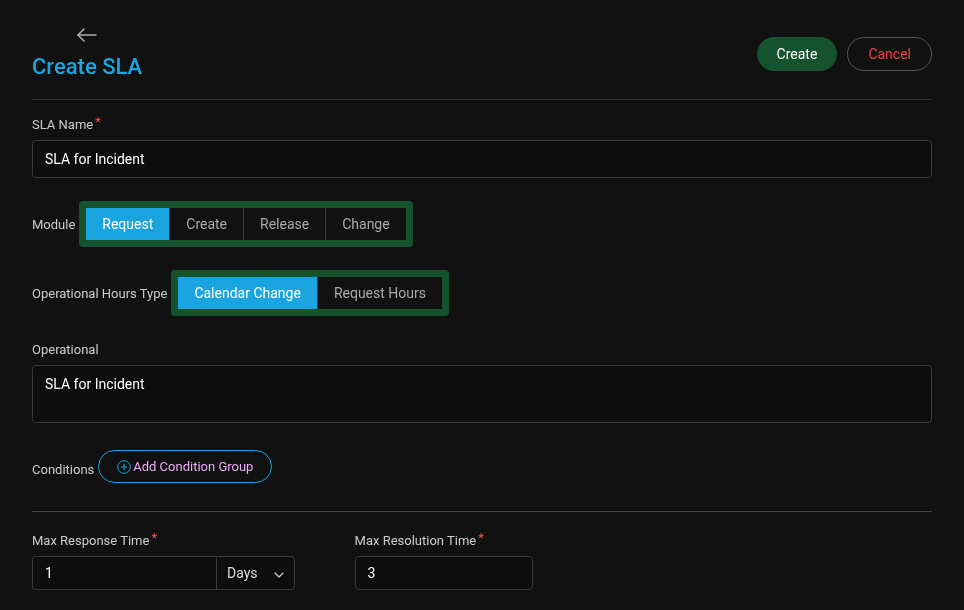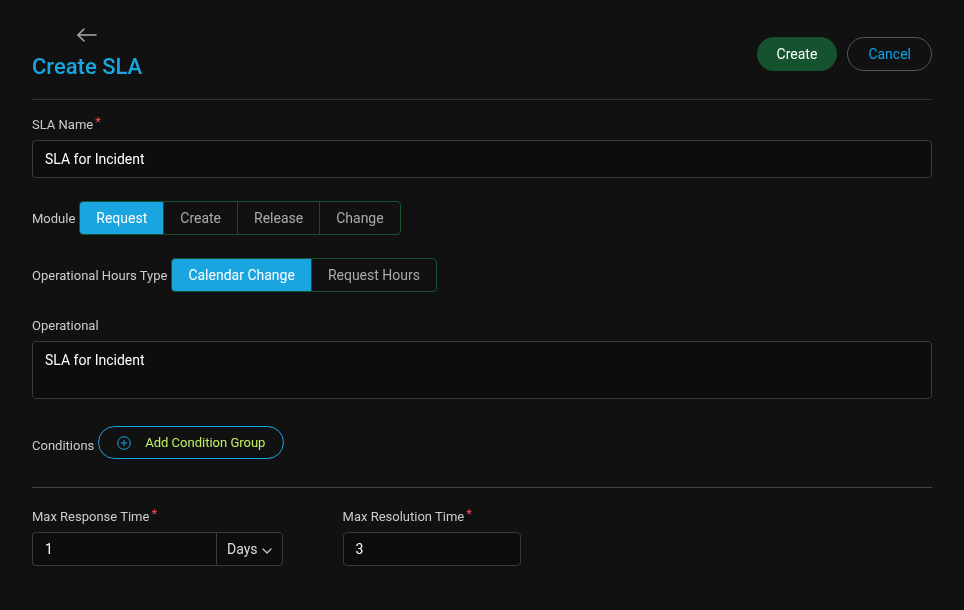--- a/index.html
+++ b/index.html
@@ -52,21 +52,21 @@
       cursor: pointer;
       border: none;
       font-family: inherit;
     }
     .btn-primary {
       background: #14532d;
       color: #fff;
     }
     .btn-outline {
       background: transparent;
-      color: #0ea5e9;
+      color: #ef4444;
       border: 1px solid #555;
       text-align: center;
     }
     .divider {
       border: none;
       border-top: 1px solid #303030;
       margin-bottom: 14px;
     }
     .form-group {
       margin-bottom: 23px;
@@ -100,21 +100,21 @@
       border-radius: 4px;
       padding: 10px 12px;
       color: #fff;
       font-size: 14px;
       resize: none;
       height: 58px;
       font-family: inherit;
     }
     .segmented {
       display: inline-flex;
-      border: 1px solid #14532d;
+      border: 7px solid #14532d;
       border-radius: 4px;
       overflow: hidden;
     }
     .segment {
       padding: 8px 16px;
       font-size: 14px;
       color: #aaa;
       background: transparent;
       cursor: pointer;
       border-right: 1px solid #3a3a3a;
@@ -122,25 +122,25 @@
     .segment:last-child {
       border-right: none;
     }
     .segment.active {
       background: #1ba5e0;
       color: #fff;
     }
     .add-btn {
       display: inline-flex;
       align-items: center;
-      gap: 14px;
+      gap: 2px;
       padding: 8px 18px;
       border: 1px solid #1ba5e0;
       border-radius: 18px;
-      color: #bef264;
+      color: #f0abfc;
       font-size: 13px;
       cursor: pointer;
       background: transparent;
     }
     .plus-icon {
       display: flex;
       align-items: center;
     }
     .row-2col {
       display: flex;
@@ -165,21 +165,21 @@
     }
     .input-group .unit-select {
       background: #0d0d0d;
       border: 1px solid #3a3a3a;
       border-radius: 0 4px 4px 0;
       padding: 8px 10px;
       color: #ddd;
       font-size: 14px;
       display: flex;
       align-items: center;
-      gap: 4px;
+      gap: 16px;
       cursor: pointer;
     }
     .single-input {
       background: #0d0d0d;
       border: 1px solid #3a3a3a;
       border-radius: 4px;
       padding: 8px 12px;
       color: #fff;
       font-size: 14px;
       width: 178px;

